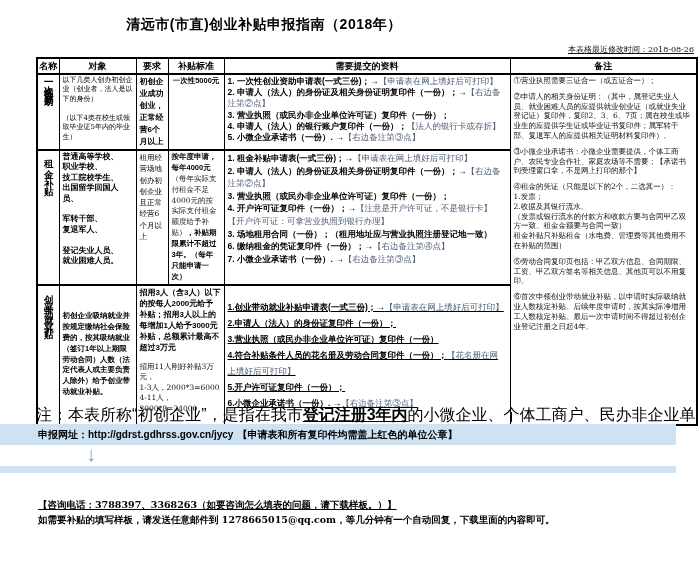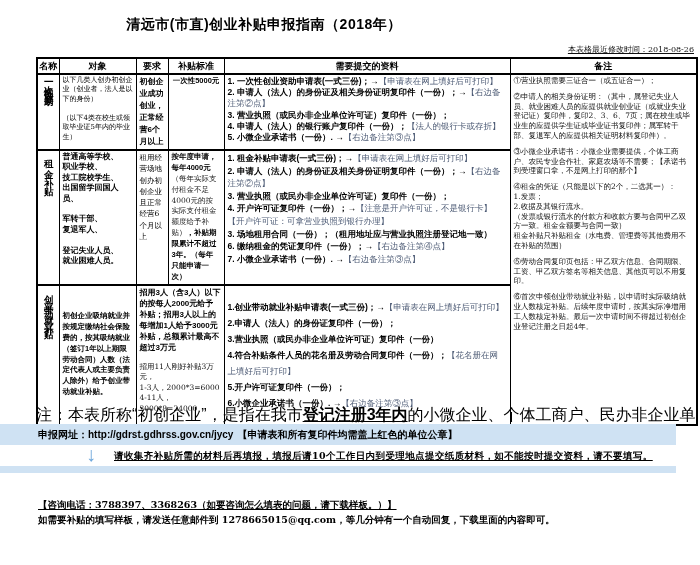--- a/index.html
+++ b/index.html
@@ -35,21 +35,21 @@
   td.std{vertical-align:middle;font-size:7.5px;line-height:1.45;}
   .std-once{font-size:9px;font-weight:bold;text-align:center;}
   .seg-b{font-weight:bold;}
   .seg-k{font-family:"DejaVu Serif",serif;color:#222;}
   td.merged{vertical-align:middle;font-size:8px;line-height:1.4;}
   .std-example{margin-top:8px;font-family:"DejaVu Serif",serif;font-weight:normal;font-size:7.5px;white-space:pre-line;color:#111;}
   td.mat{font-size:8.5px;}
   tr.r1 td.mat .li{line-height:11.2px;}
   tr.r2 td.mat .li{line-height:12.6px;}
   tr.r3 td.mat{vertical-align:middle;}
-  tr.r3 td.mat .li{line-height:16px;}
+  tr.r3 td.mat .li{line-height:16px;text-decoration:underline;}
   td.mat .li{font-weight:bold;}
   td.mat .ann{font-weight:normal;color:#4d5b75;font-family:"DejaVu Serif",serif;}
   td.remarks{font-family:"DejaVu Serif",serif;font-size:7.5px;line-height:9.8px;color:#111;padding-top:26px;padding-left:4px;padding-right:3px;}
   td.remarks .li{margin-bottom:6px;}
   td.remarks .ann{color:inherit;}
   
   .note-line{top:405px;left:36px;width:660px;font-size:16px;}
   .bold-u{font-weight:bold;text-decoration:underline;}
   .site-bar{top:424px;left:0;width:676px;height:21px;background:#cfe2f3;line-height:21px;padding-left:38px;box-sizing:border-box;font-size:10px;}
   .site-label{font-family:"DejaVu Serif",serif;font-weight:bold;}
@@ -183,20 +183,19 @@
 <div class="abs note-line">
   <span>注：本表所称“初创企业”，是指在我市</span><span class="bold-u">登记注册3年内</span><span>的小微企业、个体工商户、民办非企业单位和农民专业合作社、家庭农场等.</span>
 </div>
 
 <div class="abs site-bar">
   <span class="site-label">申报网址：</span><span class="site-url">http://gdrst.gdhrss.gov.cn/jycy</span><span class="site-stamp"><span class="ann">【申请表和所有复印件均需盖上红色的单位公章】</span></span>
 </div>
 
 <div class="abs arrow-line">
   <span class="dl-arrow">↓</span>
-  <span class="arrow-text">请收集齐补贴所需的材料后再填报，填报后请10个工作日内到受理地点提交纸质材料，如不能按时提交资料，请不要填写。</span>
 </div>
 
 <div class="abs reg-bar">
 </div>
 
 <div class="abs consult-line"><span class="ann">【咨询电话：3788397、3368263（如要咨询怎么填表的问题，请下载样板。）】</span></div>
 <div class="abs sample-line">如需要补贴的填写样板，请发送任意邮件到 1278665015@qq.com，等几分钟有一个自动回复，下载里面的内容即可。</div>
 
 </body></html>

